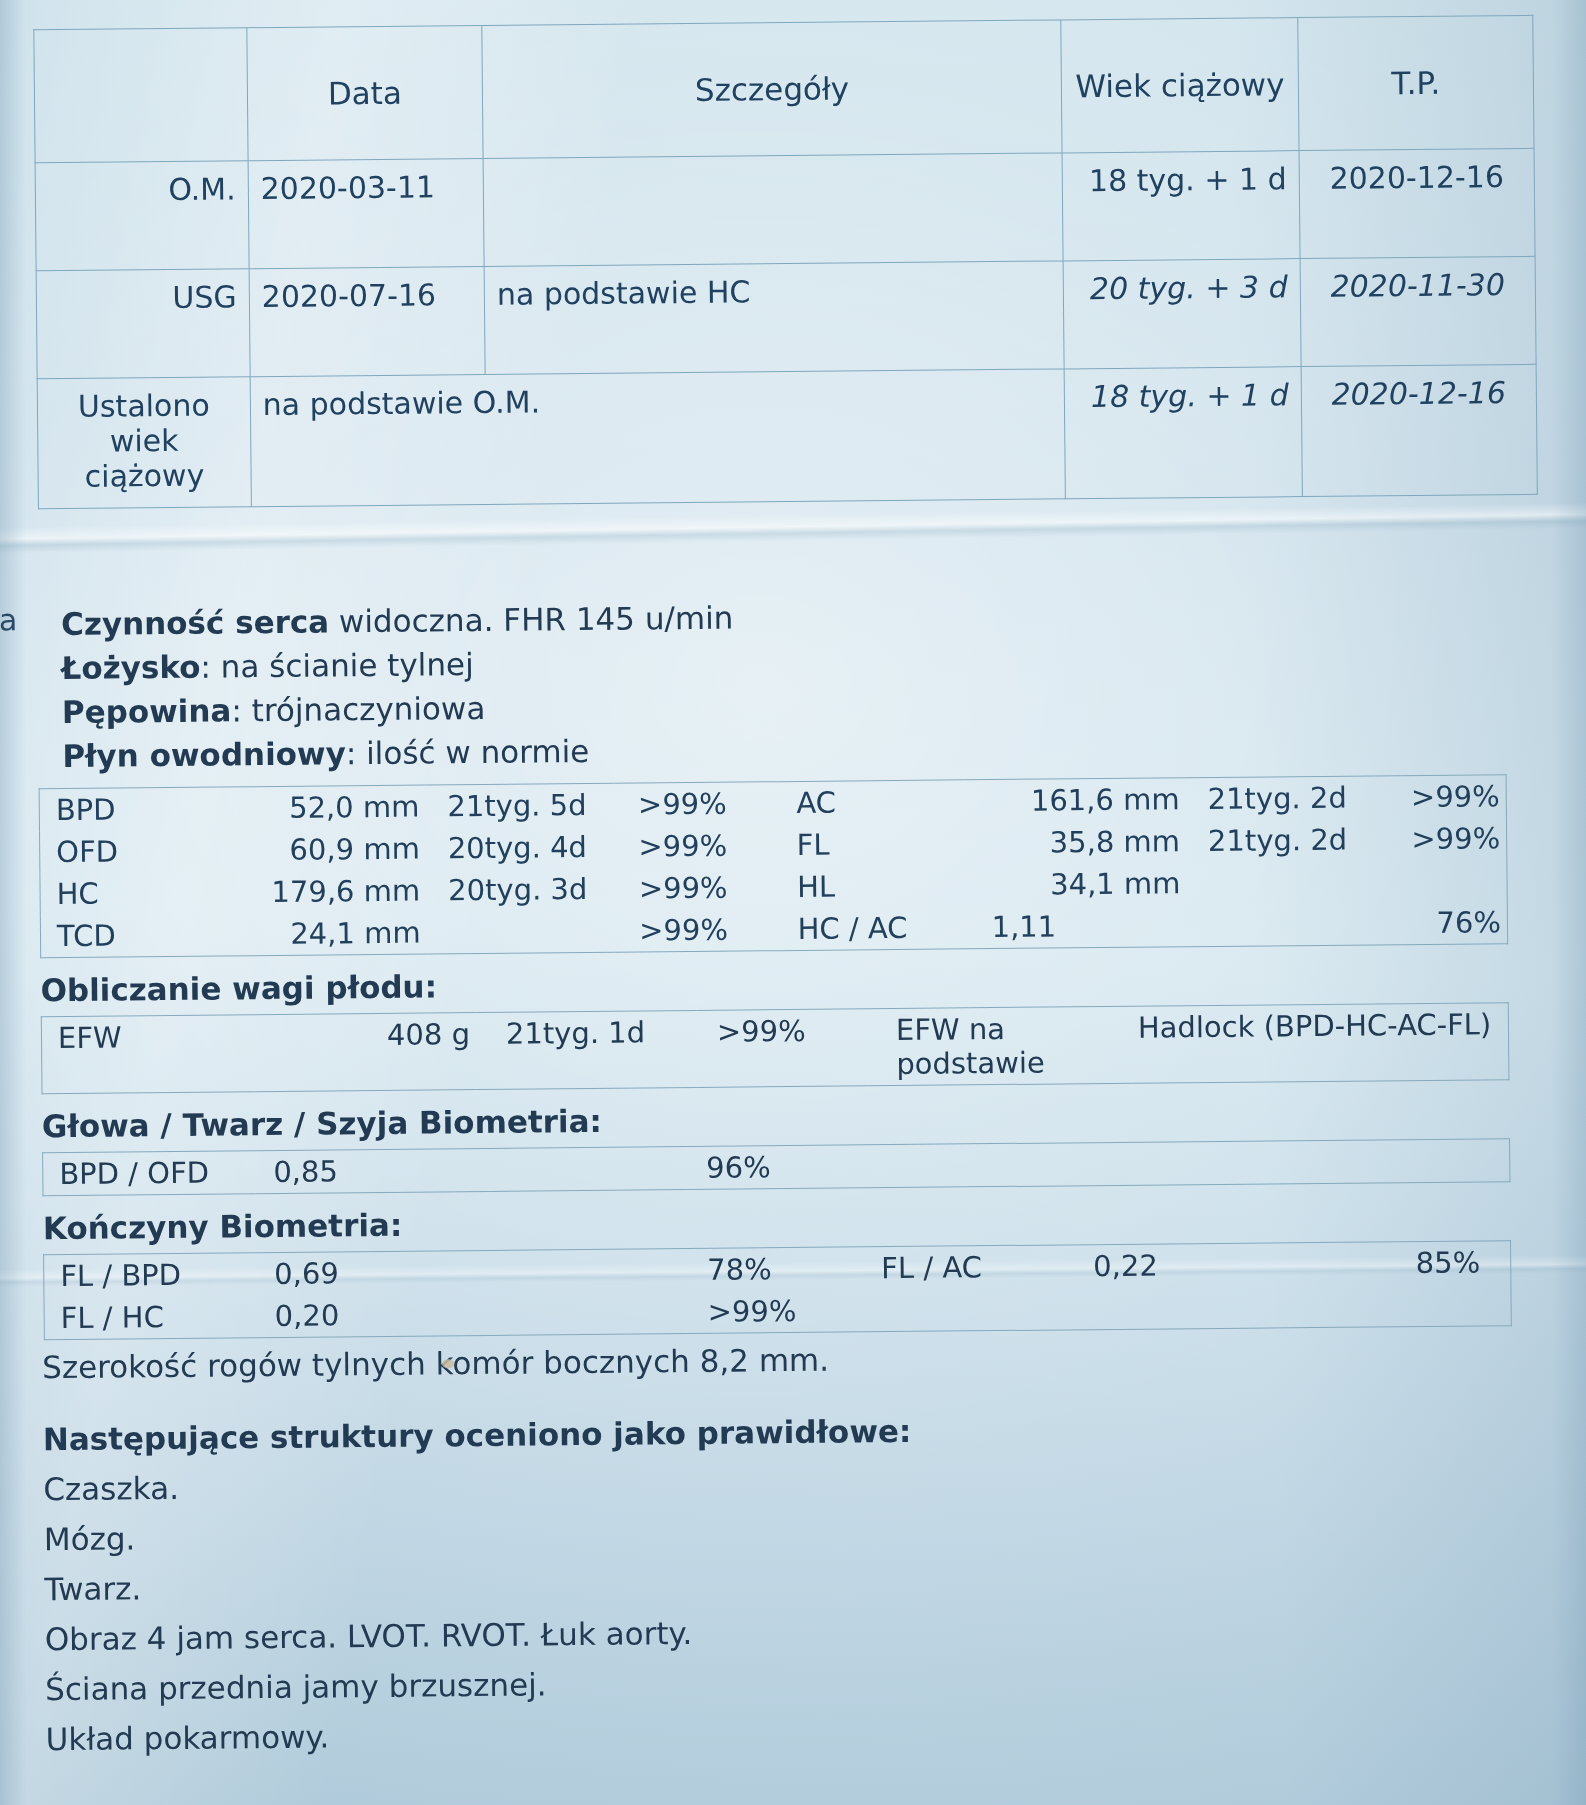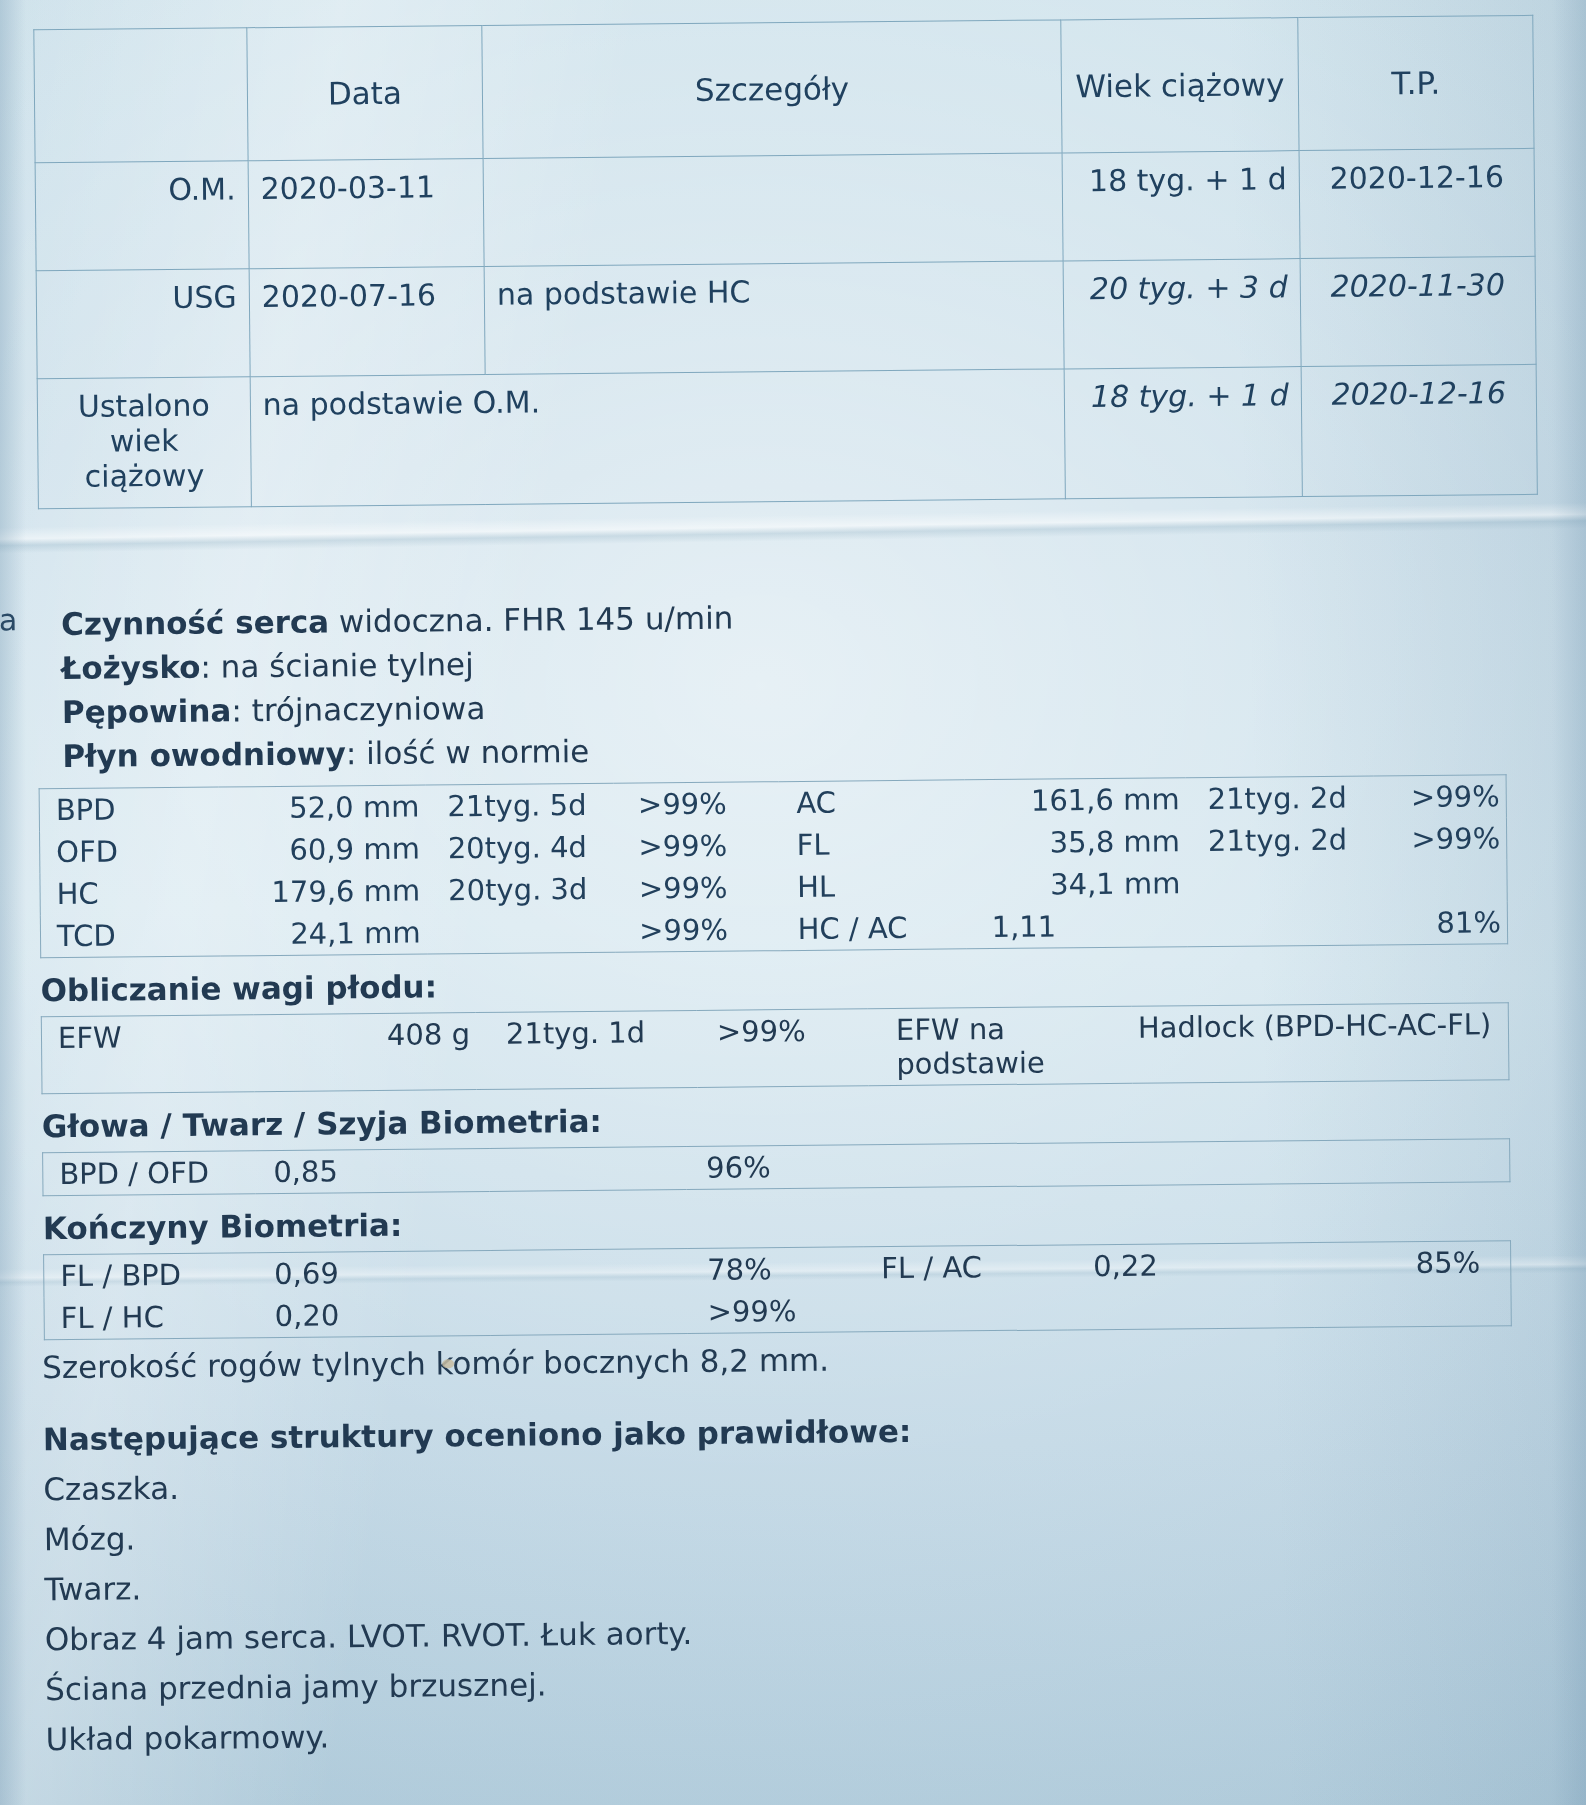--- a/index.html
+++ b/index.html
@@ -292,21 +292,21 @@
         <td class="w-pct2"></td>
       </tr>
       <tr>
         <td class="w-name">TCD</td>
         <td class="w-val">24,1 mm</td>
         <td class="w-ga"></td>
         <td class="w-pct">&gt;99%</td>
         <td class="w-name2">HC / AC</td>
         <td class="w-val2" style="text-align:left;padding-left:26px">1,11</td>
         <td class="w-ga2"></td>
-        <td class="w-pct2">81%</td>
+        <td class="w-pct2">76%</td>
       </tr>
     </tbody>
       </table>
 
     <div class="section-head">Obliczanie wagi płodu:</div>
     <table class="efw">
       <tbody>
           <tr>
         <td style="width:190px;padding-left:16px">EFW</td>
         <td style="width:210px;text-align:right">408 g</td>

